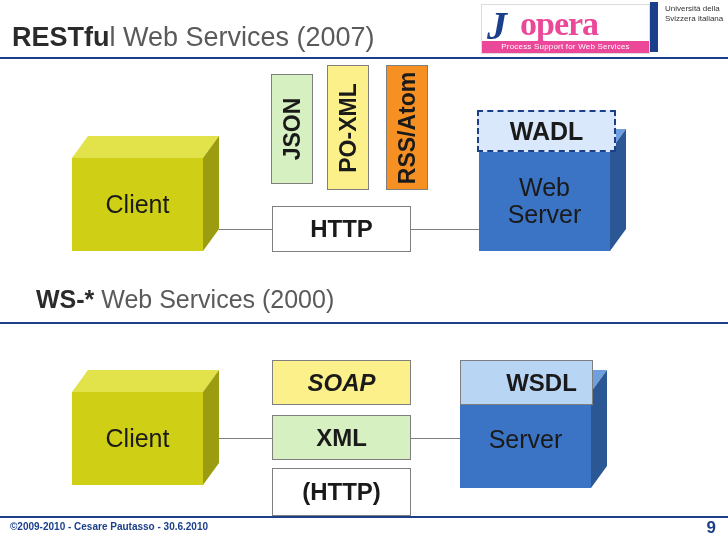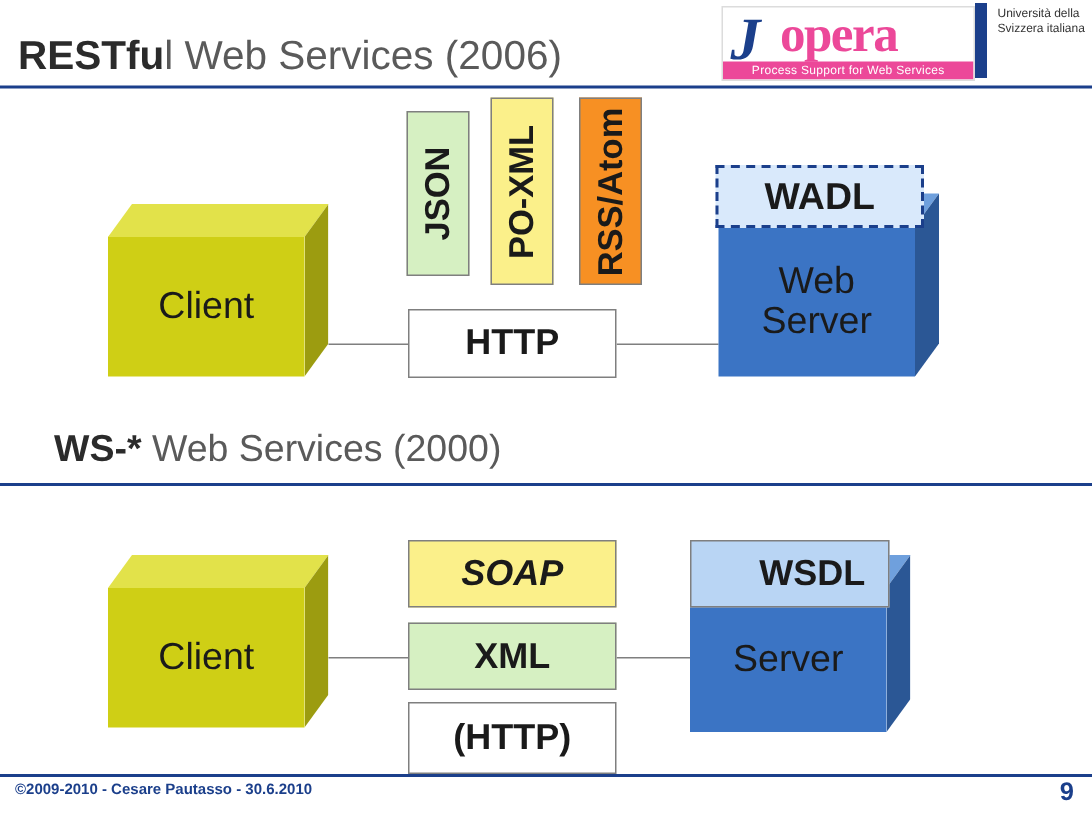--- a/index.html
+++ b/index.html
@@ -261,21 +261,21 @@
 
   <div class="logo-box">
     <span class="logo-j">J</span>
     <span class="logo-opera">opera</span>
     <div class="logo-sub">Process Support for Web Services</div>
   </div>
   <div class="logo-bar"></div>
   <div class="usi">Università della Svizzera italiana</div>
 
   <div class="title1">
-    <span class="kw">RESTfu</span><span>l Web Services (2006)</span>
+    <span class="kw">RESTfu</span><span>l Web Services (2007)</span>
   </div>
   <div class="rule rule-top"></div>
 
   <div class="conn" style="left:219px; top:229px; width:54px;"></div>
 
   <div class="conn" style="left:411px; top:229px; width:68px;"></div>
 
   <div class="box3d" style="left:72px; top:136px; width:147px; height:115px;">
     <div class="top client-top" style="border-bottom-width:22px;"></div>
     <div class="top" style="left:0; top:0; width:131px; height:22px; background:#e2e24a; transform:skewX(-36deg); transform-origin:bottom left;"></div>

